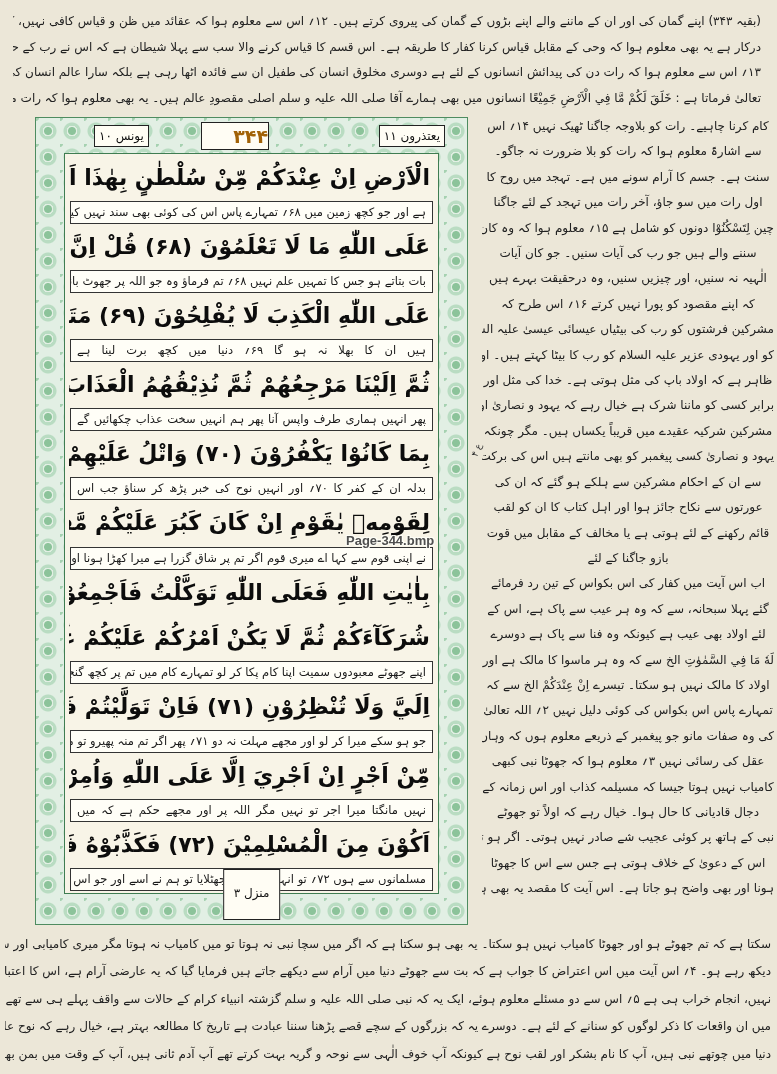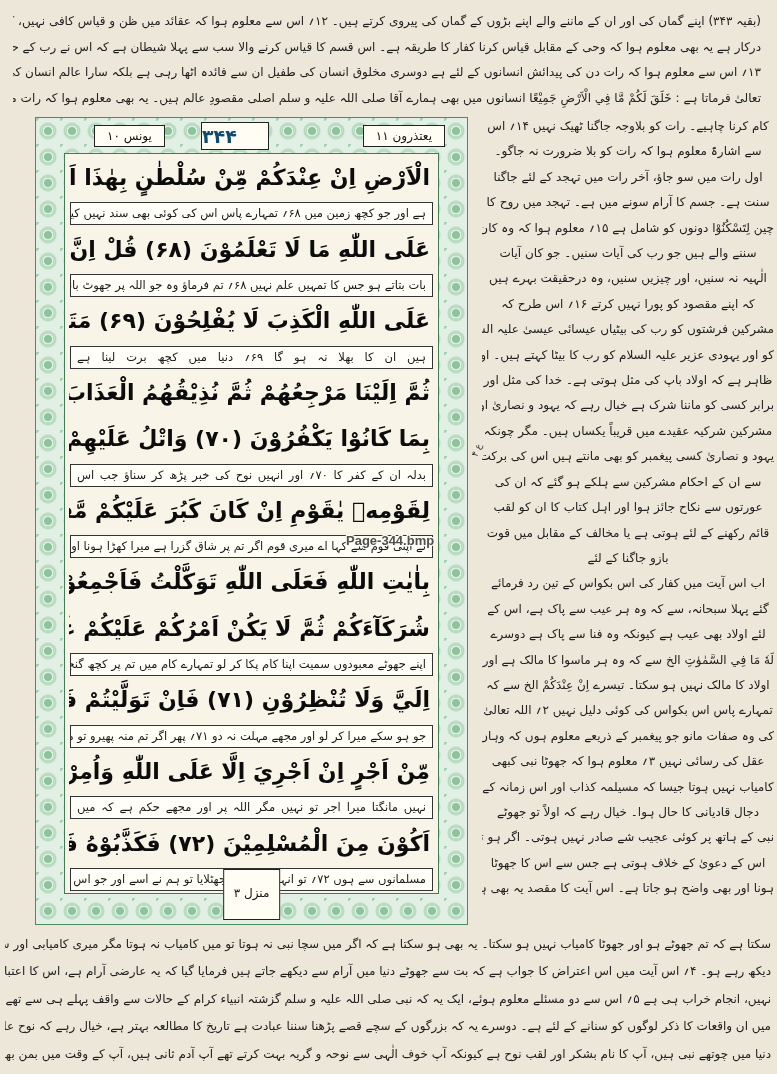--- a/index.html
+++ b/index.html
@@ -21,29 +21,29 @@
       radial-gradient(circle at 0 0, #a5d1b0 2.5px, rgba(0,0,0,0) 3.5px);
     background-size:24px 26px;
   }
   .quran-inner{
     position:absolute;left:28px;right:28px;top:35px;bottom:30px;
     background:#f8f4e7;border:1px solid #3f7d52;box-sizing:border-box;
     padding:2px 4px;display:flex;flex-direction:column;justify-content:space-between;
   }
   .hdr-box{
     position:absolute;top:7px;height:22px;line-height:20px;background:#fffdf4;
-    border:1px solid #222;font-size:12px;padding:0 12px;z-index:3;box-sizing:border-box;
+    border:1px solid #222;font-size:12px;padding:0 4px;z-index:3;box-sizing:border-box;
     text-align:center;color:#111;
   }
   .hdr-juz{right:22px;margin-left:32px;}
   .hdr-surah{left:58px;}
   .hdr-page{
     position:absolute;top:4px;left:165px;width:68px;height:28px;line-height:26px;z-index:3;
     background:#fffdf4;border:1px solid #222;box-sizing:border-box;
-    font-size:19px;font-weight:bold;text-align:left;color:#0c4a6e;
+    font-size:19px;font-weight:bold;text-align:right;color:#a16207;
   }
   .manzil-box{
     position:absolute;bottom:-26px;left:50%;transform:translateX(-50%);
     background:#fffdf4;border:1px solid #222;font-size:12px;height:21px;line-height:19px;
     padding:14px 10px;z-index:3;color:#111;
   }
 
   
   .qline{direction:rtl;box-sizing:border-box;overflow:hidden;}
   .qline.ar{
@@ -96,20 +96,21 @@
     <div class="hdr-box hdr-surah">يونس ۱۰</div>
 
     <div class="quran-inner">
         <div class="qline ar">الْاَرْضِ اِنْ عِنْدَكُمْ مِّنْ سُلْطٰنٍ بِهٰذَا اَتَقُوْلُوْنَ</div>
         <div class="qline ur">ہے اور جو کچھ زمین میں ۶۸؍ تمہارے پاس اس کی کوئی بھی سند نہیں کیا اللہ پر وہ</div>
         <div class="qline ar">عَلَى اللّٰهِ مَا لَا تَعْلَمُوْنَ (۶۸) قُلْ اِنَّ الَّذِيْنَ يَفْتَرُوْنَ</div>
         <div class="qline ur">بات بتاتے ہو جس کا تمہیں علم نہیں ۶۸؍ تم فرماؤ وہ جو اللہ پر جھوٹ باندھتے</div>
         <div class="qline ar">عَلَى اللّٰهِ الْكَذِبَ لَا يُفْلِحُوْنَ (۶۹) مَتَاعٌ فِي الدُّنْيَا</div>
         <div class="qline ur">ہیں ان کا بھلا نہ ہو گا ۶۹؍ دنیا میں کچھ برت لینا ہے</div>
         <div class="qline ar">ثُمَّ اِلَيْنَا مَرْجِعُهُمْ ثُمَّ نُذِيْقُهُمُ الْعَذَابَ الشَّدِيْدَ</div>
+        <div class="qline ur">پھر انہیں ہماری طرف واپس آنا پھر ہم انہیں سخت عذاب چکھائیں گے</div>
         <div class="qline ar">بِمَا كَانُوْا يَكْفُرُوْنَ (۷۰) وَاتْلُ عَلَيْهِمْ نَبَاَ نُوْحٍ اِذْ قَالَ</div>
         <div class="qline ur">بدلہ ان کے کفر کا ۷۰؍ اور انہیں نوح کی خبر پڑھ کر سناؤ جب اس</div>
         <div class="qline ar">لِقَوْمِهٖ يٰقَوْمِ اِنْ كَانَ كَبُرَ عَلَيْكُمْ مَّقَامِيْ وَتَذْكِيْرِيْ</div>
         <div class="qline ur">نے اپنی قوم سے کہا اے میری قوم اگر تم پر شاق گزرا ہے میرا کھڑا ہونا اور اللہ کی</div>
         <div class="qline ar">بِاٰيٰتِ اللّٰهِ فَعَلَى اللّٰهِ تَوَكَّلْتُ فَاَجْمِعُوْۤا اَمْرَكُمْ وَ</div>
         <div class="qline ar">شُرَكَآءَكُمْ ثُمَّ لَا يَكُنْ اَمْرُكُمْ عَلَيْكُمْ غُمَّةً ثُمَّ اقْضُوْۤا</div>
         <div class="qline ur">اپنے جھوٹے معبودوں سمیت اپنا کام پکا کر لو تمہارے کام میں تم پر کچھ گنجلک نہ رہے پھر</div>
         <div class="qline ar">اِلَيَّ وَلَا تُنْظِرُوْنِ (۷۱) فَاِنْ تَوَلَّيْتُمْ فَمَا سَاَلْتُكُمْ</div>
         <div class="qline ur">جو ہو سکے میرا کر لو اور مجھے مہلت نہ دو ۷۱؍ پھر اگر تم منہ پھیرو تو میں تم سے کچھ اجرت</div>
         <div class="qline ar">مِّنْ اَجْرٍ اِنْ اَجْرِيَ اِلَّا عَلَى اللّٰهِ وَاُمِرْتُ اَنْ</div>
@@ -120,22 +121,22 @@
 
     <div class="quran-inner" style="background:none;border:none;pointer-events:none;"></div>
     <div class="manzil-box" style="bottom:4px;">منزل ۳</div>
   </div>
 
   <div class="marginal-note">ع ۴</div>
 
   <div class="side-column">
       <div class="side-line">کام کرنا چاہیے۔ رات کو بلاوجہ جاگنا ٹھیک نہیں ۱۴؍ اس</div>
       <div class="side-line">سے اشارۃً معلوم ہوا کہ رات کو بلا ضرورت نہ جاگو۔</div>
+      <div class="side-line">سنت ہے۔ جسم کا آرام سونے میں ہے۔ تہجد میں روح کا</div>
       <div class="side-line">اول رات میں سو جاؤ، آخر رات میں تہجد کے لئے جاگنا</div>
-      <div class="side-line">سنت ہے۔ جسم کا آرام سونے میں ہے۔ تہجد میں روح کا</div>
       <div class="side-line">چین لِتَسْكُنُوْا دونوں کو شامل ہے ۱۵؍ معلوم ہوا کہ وہ کان</div>
       <div class="side-line">سننے والے ہیں جو رب کی آیات سنیں۔ جو کان آیات</div>
       <div class="side-line">الٰہیہ نہ سنیں، اور چیزیں سنیں، وہ درحقیقت بہرے ہیں</div>
       <div class="side-line">کہ اپنے مقصود کو پورا نہیں کرتے ۱۶؍ اس طرح کہ</div>
       <div class="side-line">مشرکین فرشتوں کو رب کی بیٹیاں عیسائی عیسیٰ علیہ السلام</div>
       <div class="side-line">کو اور یہودی عزیر علیہ السلام کو رب کا بیٹا کہتے ہیں۔ اور</div>
       <div class="side-line">ظاہر ہے کہ اولاد باپ کی مثل ہوتی ہے۔ خدا کی مثل اور</div>
       <div class="side-line">برابر کسی کو ماننا شرک ہے خیال رہے کہ یہود و نصاریٰ اور</div>
       <div class="side-line">مشرکین شرکیہ عقیدے میں قریباً یکساں ہیں۔ مگر چونکہ</div>
       <div class="side-line">یہود و نصاریٰ کسی پیغمبر کو بھی مانتے ہیں اس کی برکت</div>

